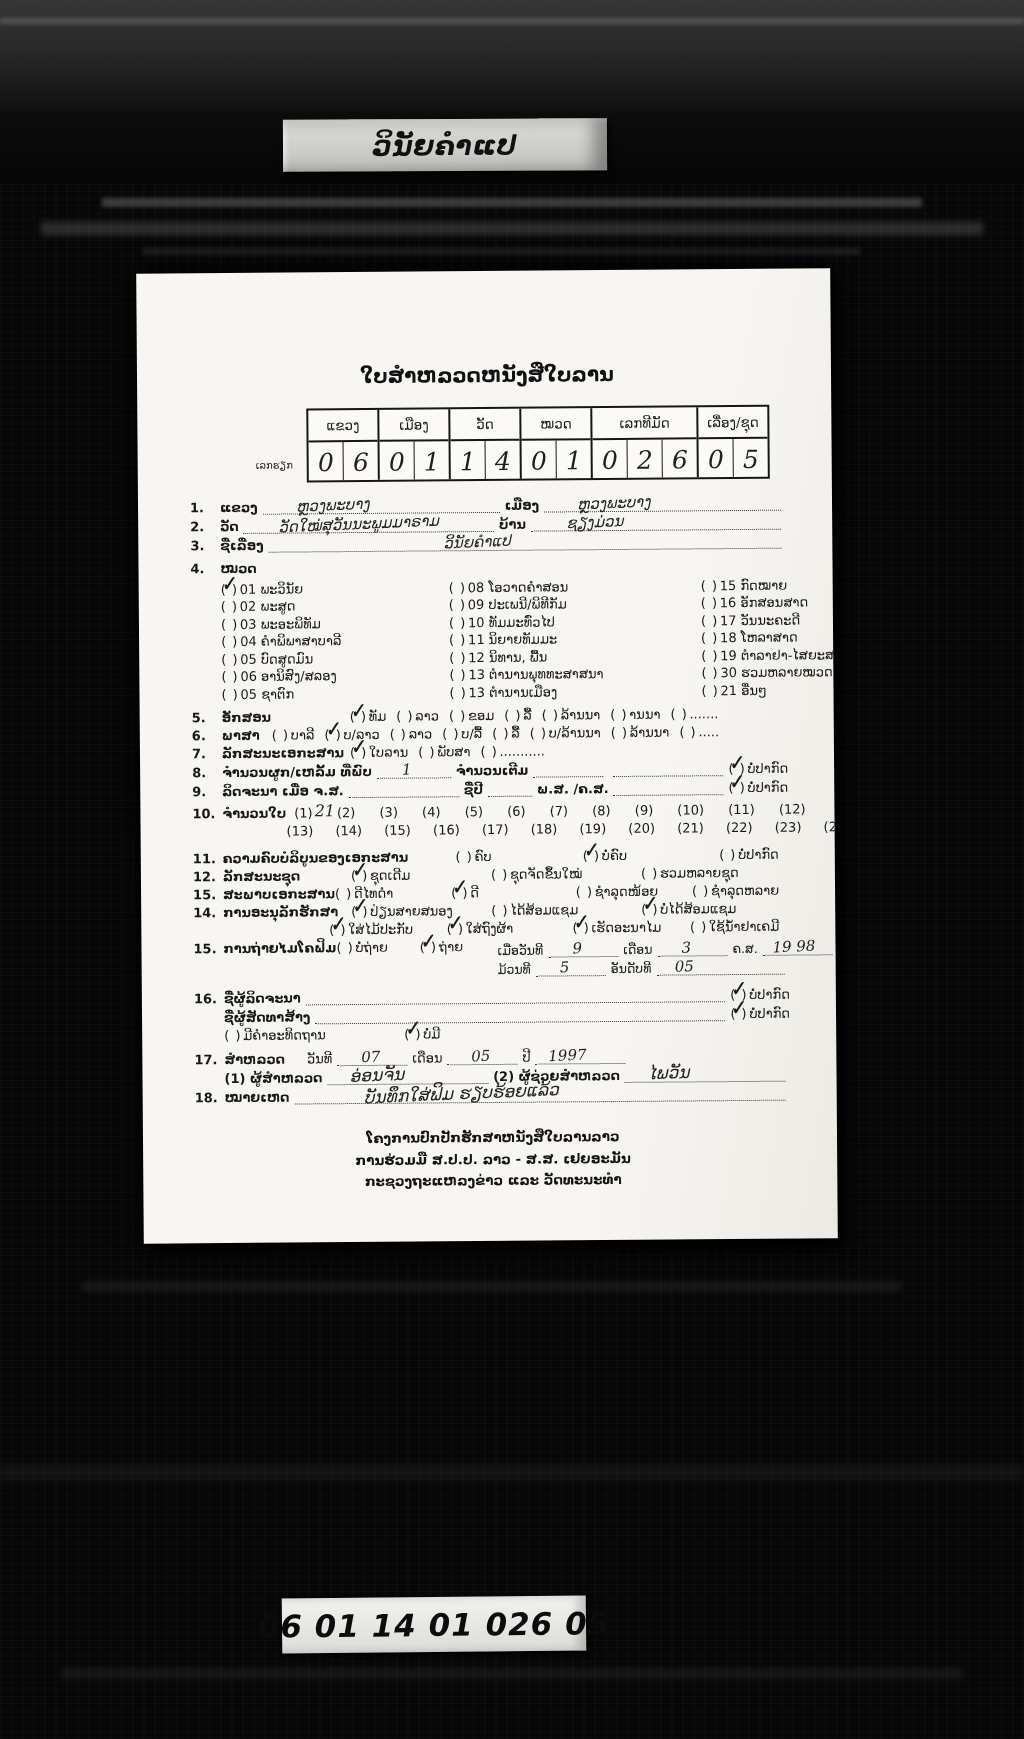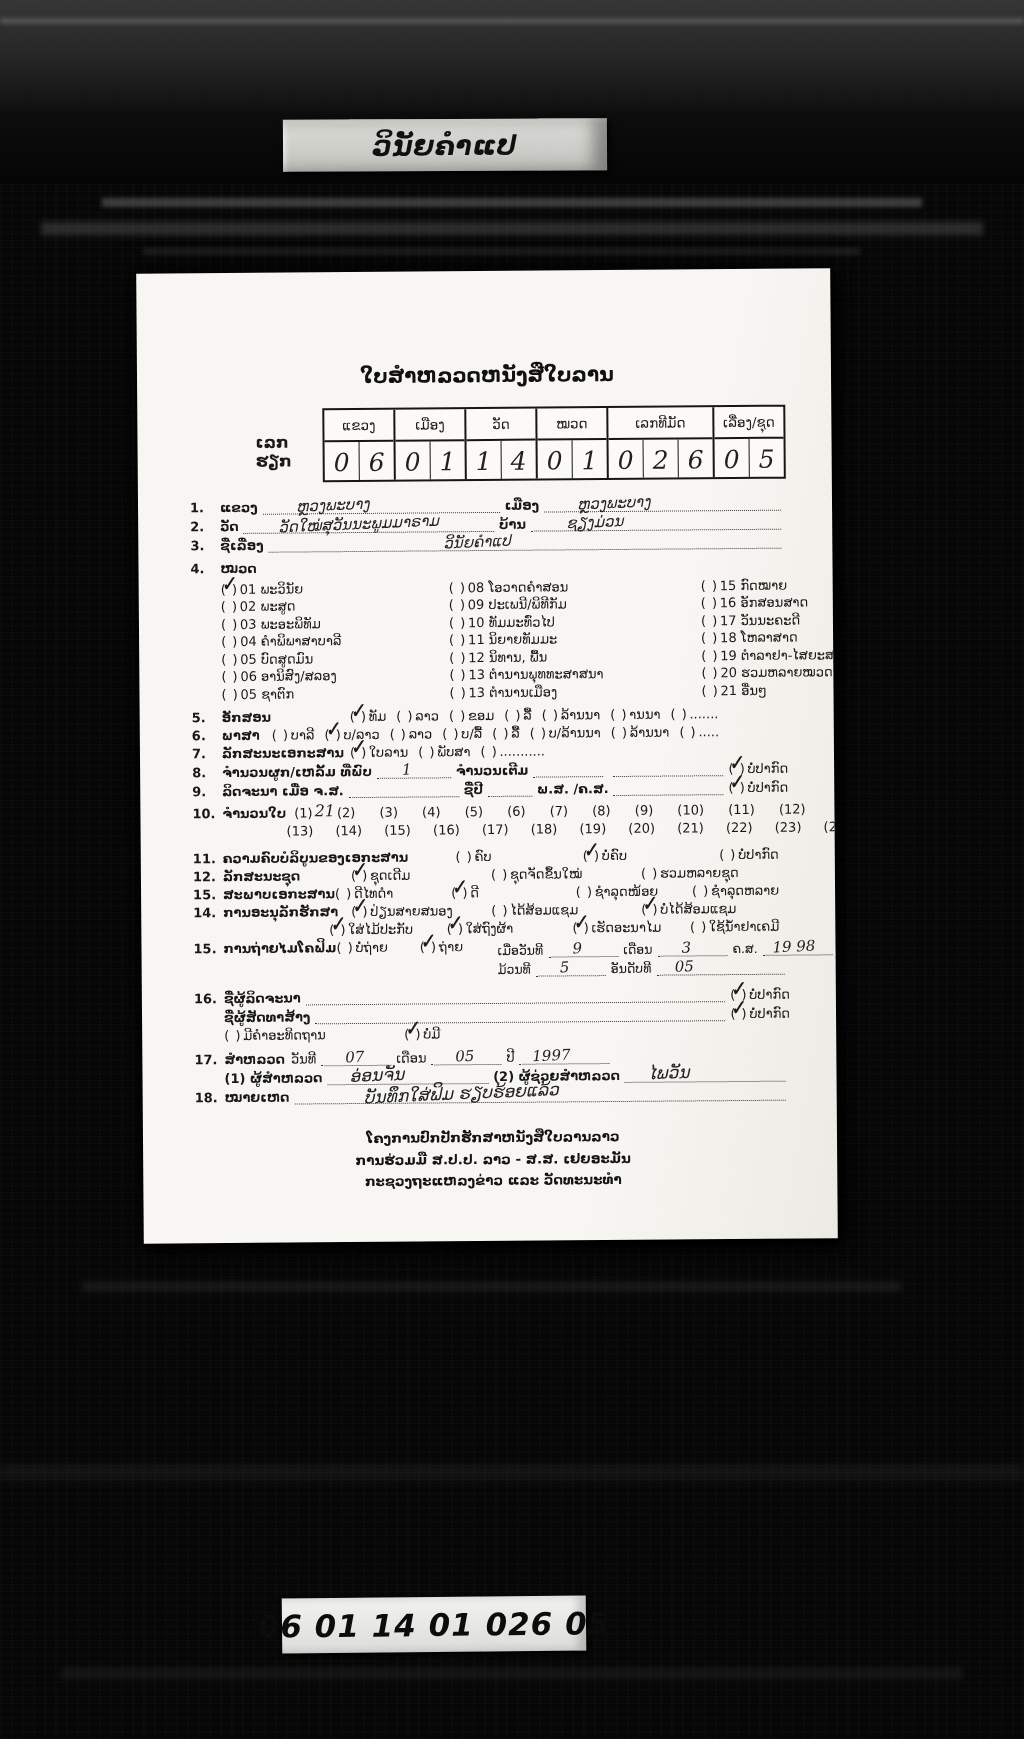--- a/index.html
+++ b/index.html
@@ -33,21 +33,21 @@
   .bottom-label span{font-size:31px;font-weight:bold;font-style:italic;color:#0c0c0c;letter-spacing:1px;white-space:nowrap;}
 
   .page{position:absolute;left:140px;top:271px;width:694px;height:970px;box-sizing:border-box;
      background:linear-gradient(100deg,#f7f6f2 70%,#eceae4);
      box-shadow:0 0 30px rgba(0,0,0,.95), 6px 8px 14px #000;
      transform:rotate(-.45deg);padding:66px 46px 30px 52px;color:#1a1a1a;overflow:hidden;}
 
   .title{text-align:center;font-size:20px;font-weight:bold;margin:26px 0 20px;color:#111;}
 
   .codewrap{display:flex;align-items:flex-end;margin:0 0 16px 66px;}
-  .code-label{font-weight:bold;font-size:16px;margin:0 14px 12px 0;}
+  .code-label{font-weight:normal;font-size:10px;margin:0 14px 12px 0;}
   .codetable{display:flex;border:2px solid #161616;background:#fbfaf7;}
   .cgroup{display:flex;flex-direction:column;border-right:2px solid #161616;}
   .cgroup:last-child{border-right:none;}
   .chead{border-bottom:2px solid #161616;text-align:center;font-size:13.5px;padding:7px 6px;white-space:nowrap;}
   .cdigits{display:flex;}
   .cd{width:34px;height:38px;display:flex;align-items:flex-end;justify-content:center;
       border-right:1.6px solid #161616;font-family:"DejaVu Serif",serif;font-style:italic;
       font-size:25px;line-height:34px;color:#20201e;}
   .cd:last-child{border-right:none;}
 
@@ -303,21 +303,21 @@
           <span class="opt">
               <span class="cb">
                 <i class="tick"></i>
               </span>
               <span>19 ຕຳລາຢາ-ໄສຍະສາດ</span>
             </span>
           <span class="opt">
               <span class="cb">
                 <i class="tick"></i>
               </span>
-              <span>20 ຮວມຫລາຍໝວດ</span>
+              <span>30 ຮວມຫລາຍໝວດ</span>
             </span>
           <span class="opt">
               <span class="cb">
                 <i class="tick"></i>
               </span>
               <span>21 ອື່ນໆ</span>
             </span>
         </div>
       </div>
 
@@ -694,21 +694,21 @@
             <span class="cb">
               <i class="tick">✓</i>
             </span>
             <span>ບໍ່ມີ</span>
           </span>
       </div>
 
       <div class="item" style="margin-top:8px">
         <span class="inum">17.</span>
         <span class="ilabel">ສຳຫລວດ</span>
-        <span class="plain" style="margin-left:6px">ວັນທີ</span>
+        <span class="plain" style="margin-left:22px">ວັນທີ</span>
         <span class="fill small">
             <span class="hw ctr">07</span>
           </span>
         <span class="plain">ເດືອນ</span>
         <span class="fill small">
             <span class="hw ctr">05</span>
           </span>
         <span class="plain">ປີ</span>
         <span class="fill med" style="flex:0 0 90px">
             <span class="hw">1997</span>

